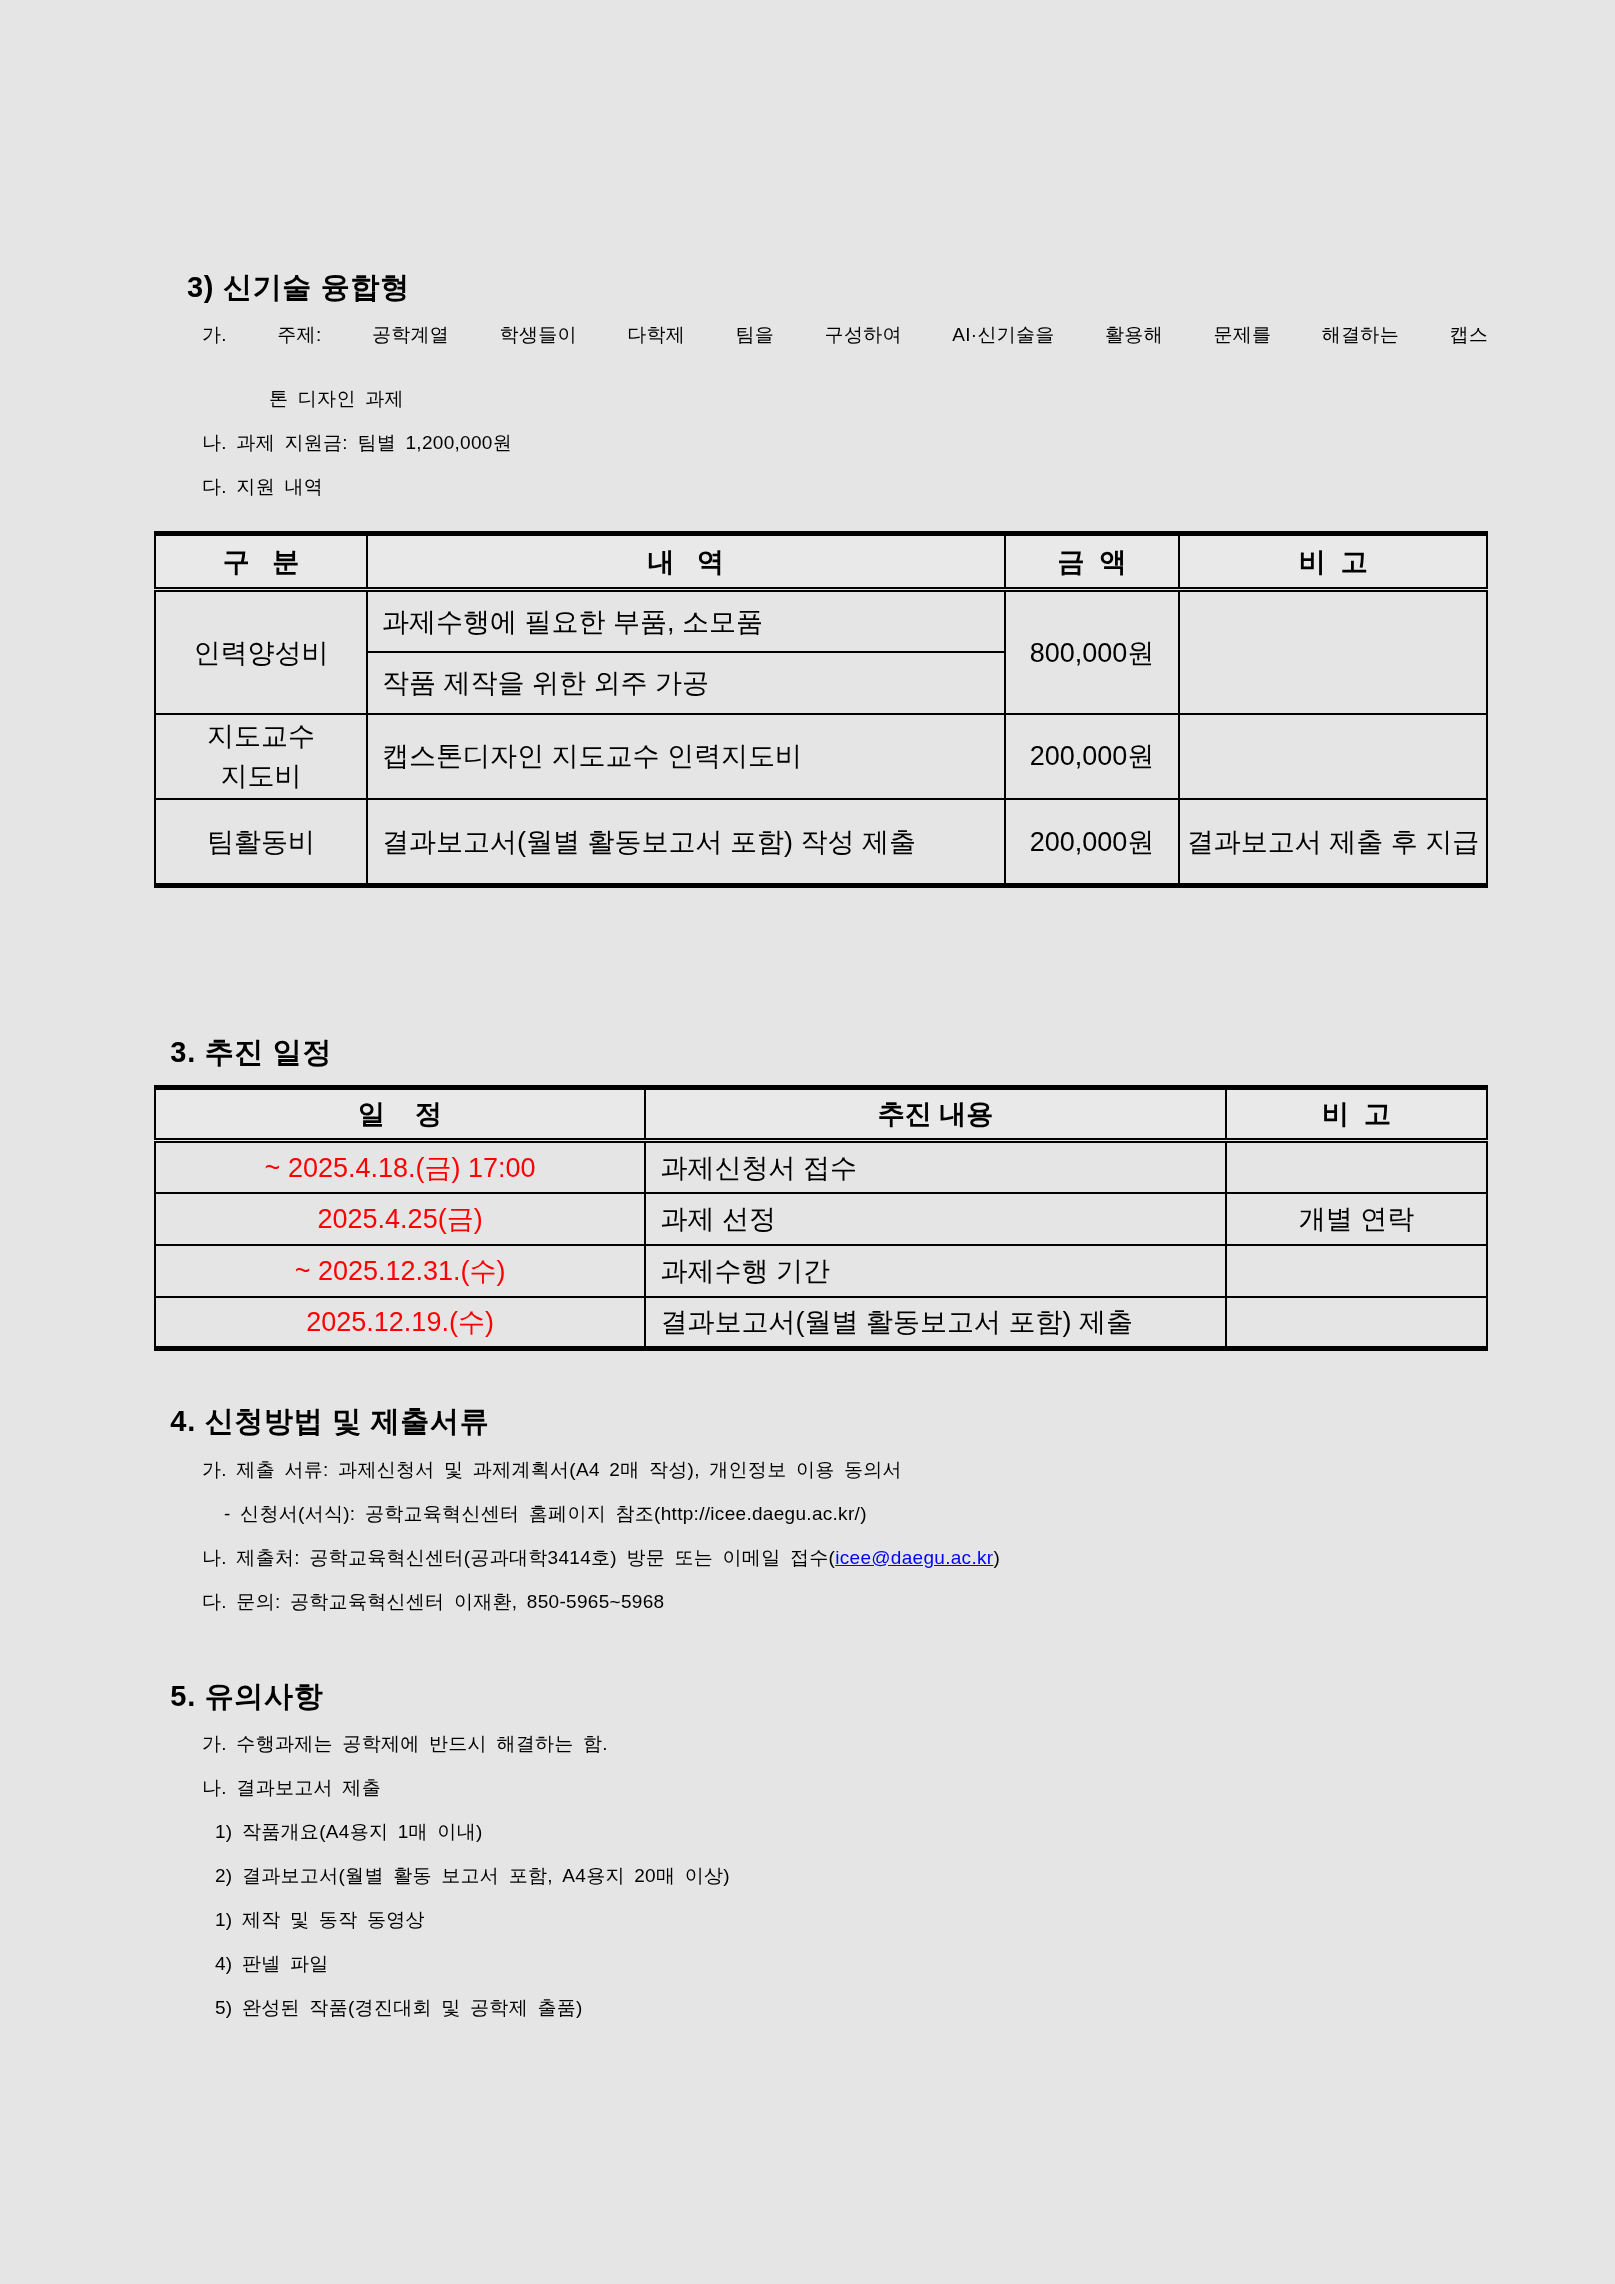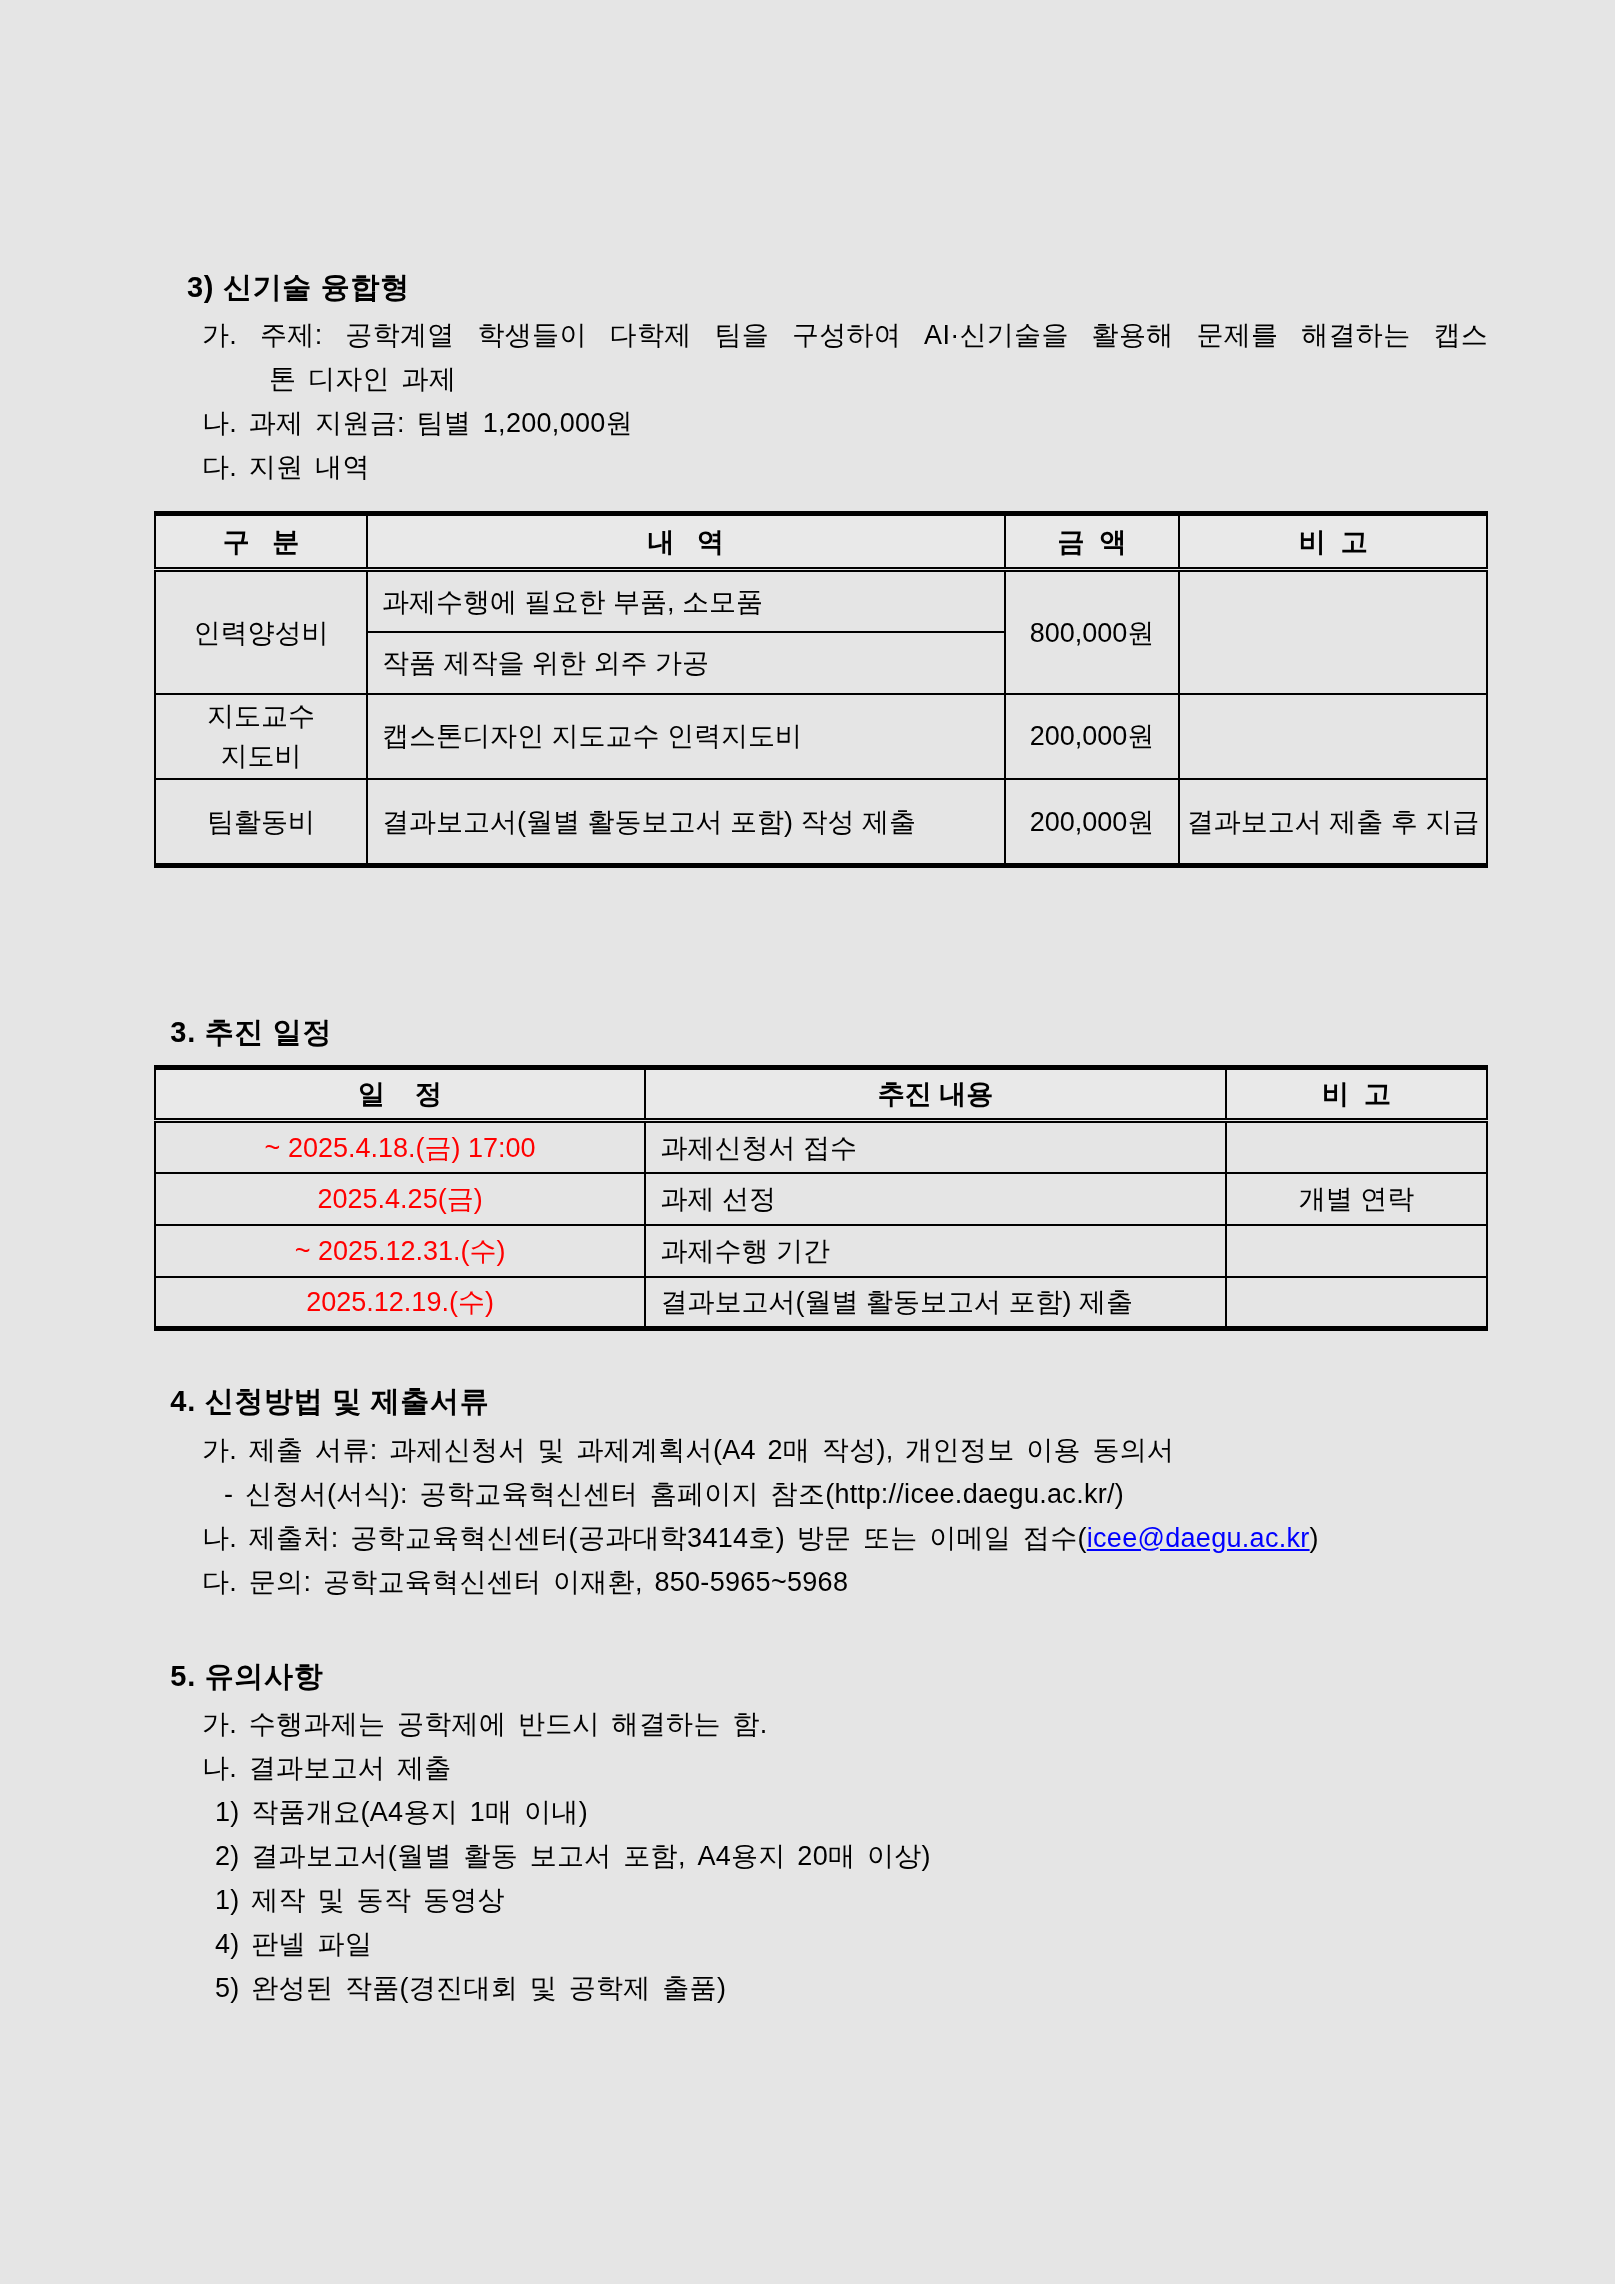--- a/index.html
+++ b/index.html
@@ -25,28 +25,28 @@
     line-height: 31px;
     font-weight: bold;
     letter-spacing: 0.7px;
   }
   .support-heading { margin: 272px 0 0 33px; }
   .schedule-heading { margin: 149px 0 0 16.3px; }
   .apply-heading   { margin: 55px 0 0 16.3px; }
   .notes-heading   { margin: 57px 0 0 16.3px; }
 
   .line {
-    font-size: 27px;
+    font-size: 19px;
     line-height: 44px;
     letter-spacing: 0.3px;
     word-spacing: 3.9px;
   }
   .first-line { margin-top: 10.4px; }
   .ind1 { margin-left: 48px; }
-  .ind2 { margin-left: 115px; }
+  .ind2 { margin-left: 115px; margin-top: 20px; }
   .ind-dash { margin-left: 70px; }
   .ind-num { margin-left: 61px; }
   .just { text-align: justify; text-align-last: justify; }
 
   table.doc-table {
     border-collapse: collapse;
     width: 100%;
     table-layout: fixed;
     border-top: 5.9px solid #000;
     border-bottom: 5.9px solid #000;

